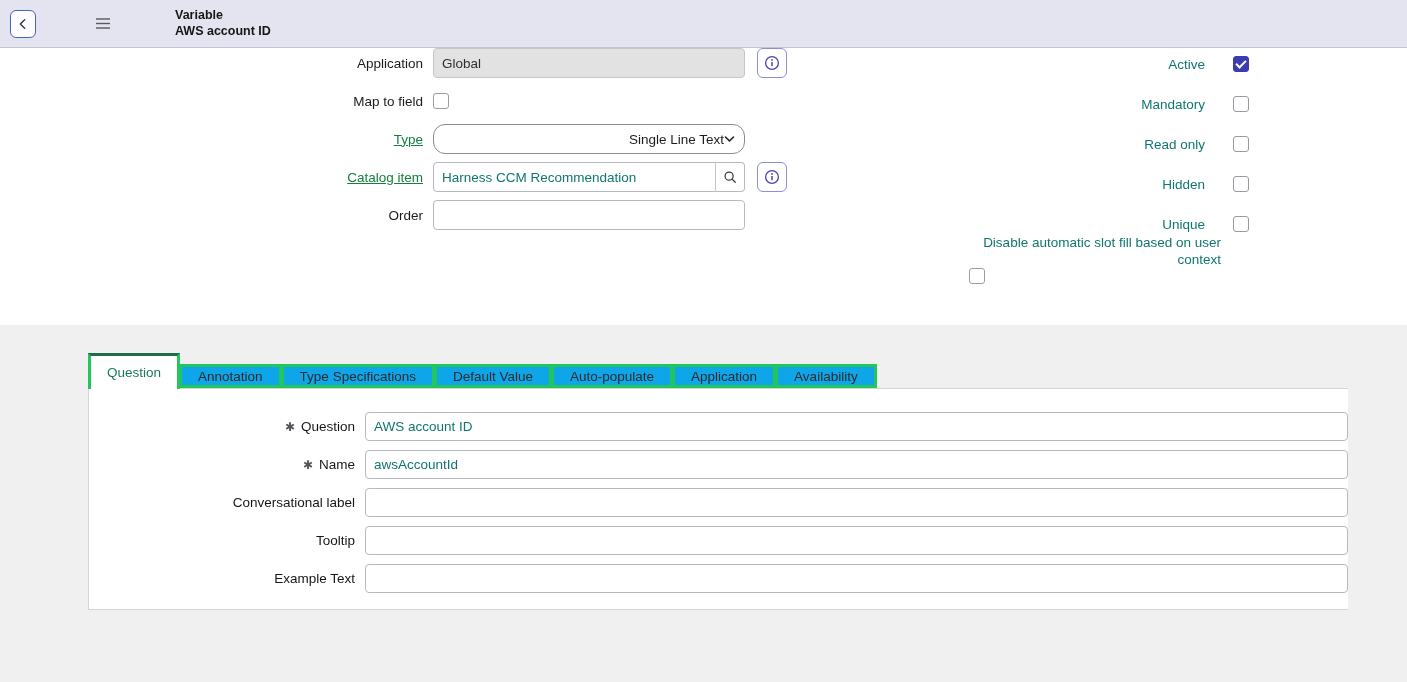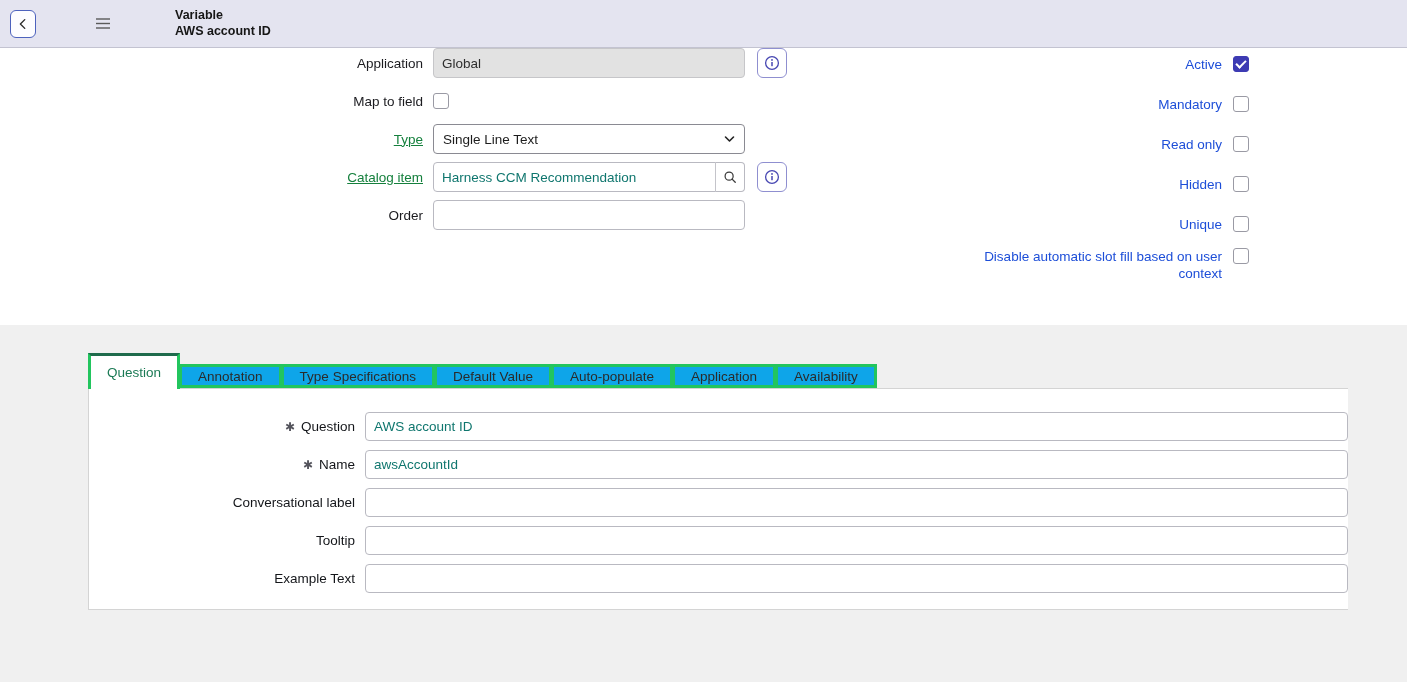--- a/index.html
+++ b/index.html
@@ -17,44 +17,44 @@
   
   .form-main { height:277px; display:flex; background:#fff; }
   .col-left { width:800px; }
   .frow { display:flex; align-items:center; min-height:30px; margin-bottom:8px; }
   .flabel { width:433px; padding-right:10px; text-align:right; color:#1b1b1f; flex:none; }
   .link-label { color:#15803d; text-decoration:underline; cursor:pointer; }
   .input { height:30px; width:312px; border:1px solid #b9b9c1; border-radius:4px;
     padding:0 8px; font-size:13.5px; font-family:"Liberation Sans", sans-serif;
     color:#0f766e; background:#fff; outline:none; }
   .input.readonly { background:#e2e2e2; border-color:#c6c6c9; color:#2e2e2e; }
-  .selectbox { height:30px; width:312px; border:1px solid #8a8a92; border-radius:4px;
-    background:#fff; display:flex; align-items:center; justify-content:space-between;
+  .selectbox { height:30px; width:312px; border:1px solid #8a8a92; border-radius:12px;
+    background:#fff; display:flex; align-items:center; justify-content:flex-end;
     padding:0 9px; cursor:pointer; }
   .ref-group { display:flex; width:312px; }
   .ref-group .input { flex:1; width:auto; border-radius:4px 0 0 4px; }
   .ref-search { width:30px; height:30px; border:1px solid #b9b9c1; border-left:1px solid #c4c4ca;
     margin-left:-1px; border-radius:0 4px 4px 0; background:#fff; display:flex;
     align-items:center; justify-content:center; cursor:pointer; }
   .info-btn { width:30px; height:30px; margin-left:12px; background:#fff;
     border:1px solid #8f8fd0; border-radius:6px; display:flex; align-items:center;
     justify-content:center; cursor:pointer; flex:none; }
 
   .cb { width:16px; height:16px; border:1px solid #9a9aa4; border-radius:3px;
     background:#fff; cursor:pointer; flex:none; }
   .cb.checked { background:#3d3bb3; border-color:#3d3bb3; }
   .cb.checked::after { content:""; display:block; width:8px; height:4px;
     border-left:2px solid #fff; border-bottom:2px solid #fff;
     transform:rotate(-45deg); margin:3px 0 0 2px; }
 
   .col-right { flex:1; display:flex; flex-direction:column; align-items:flex-end;
     padding-right:158px; margin-top:-4px; }
   .crow { display:flex; align-items:center; justify-content:flex-end; height:40px; }
-  .crow.top { align-items:flex-start; padding-top:4px; }
-  .clabel { width:252px; text-align:right; margin-right:11px; line-height:17px; color:#1d4ed8; }
+  .crow.top { align-items:flex-start; padding-top:4px;flex-direction:column; }
+  .clabel { width:252px; text-align:right; margin-right:28px; line-height:17px; color:#0f766e; }
 
   
   .section { height:357px; background:#f0f0f0; padding:28px 0 0 88px; }
   .tabstrip { display:flex; align-items:flex-end; height:35px; position:relative; z-index:2; }
   .tab { height:24px; background:#0ea5e9; border:3px solid #22c55e; margin-right:-1px;
     padding:0 16px; display:flex; align-items:center; color:#2b2b2b; cursor:pointer; white-space:nowrap; }
   .tab.active { height:36px; background:#fff; border-top:3px solid #1f6b4c;
     border-bottom:none; margin-bottom:-1px; color:#1b7a55; position:relative; z-index:3; }
   .panel { width:1260px; height:222px; background:#fff; border:1px solid #d4d4d4;
     border-right:none; position:relative; z-index:1; padding-top:23px; }

